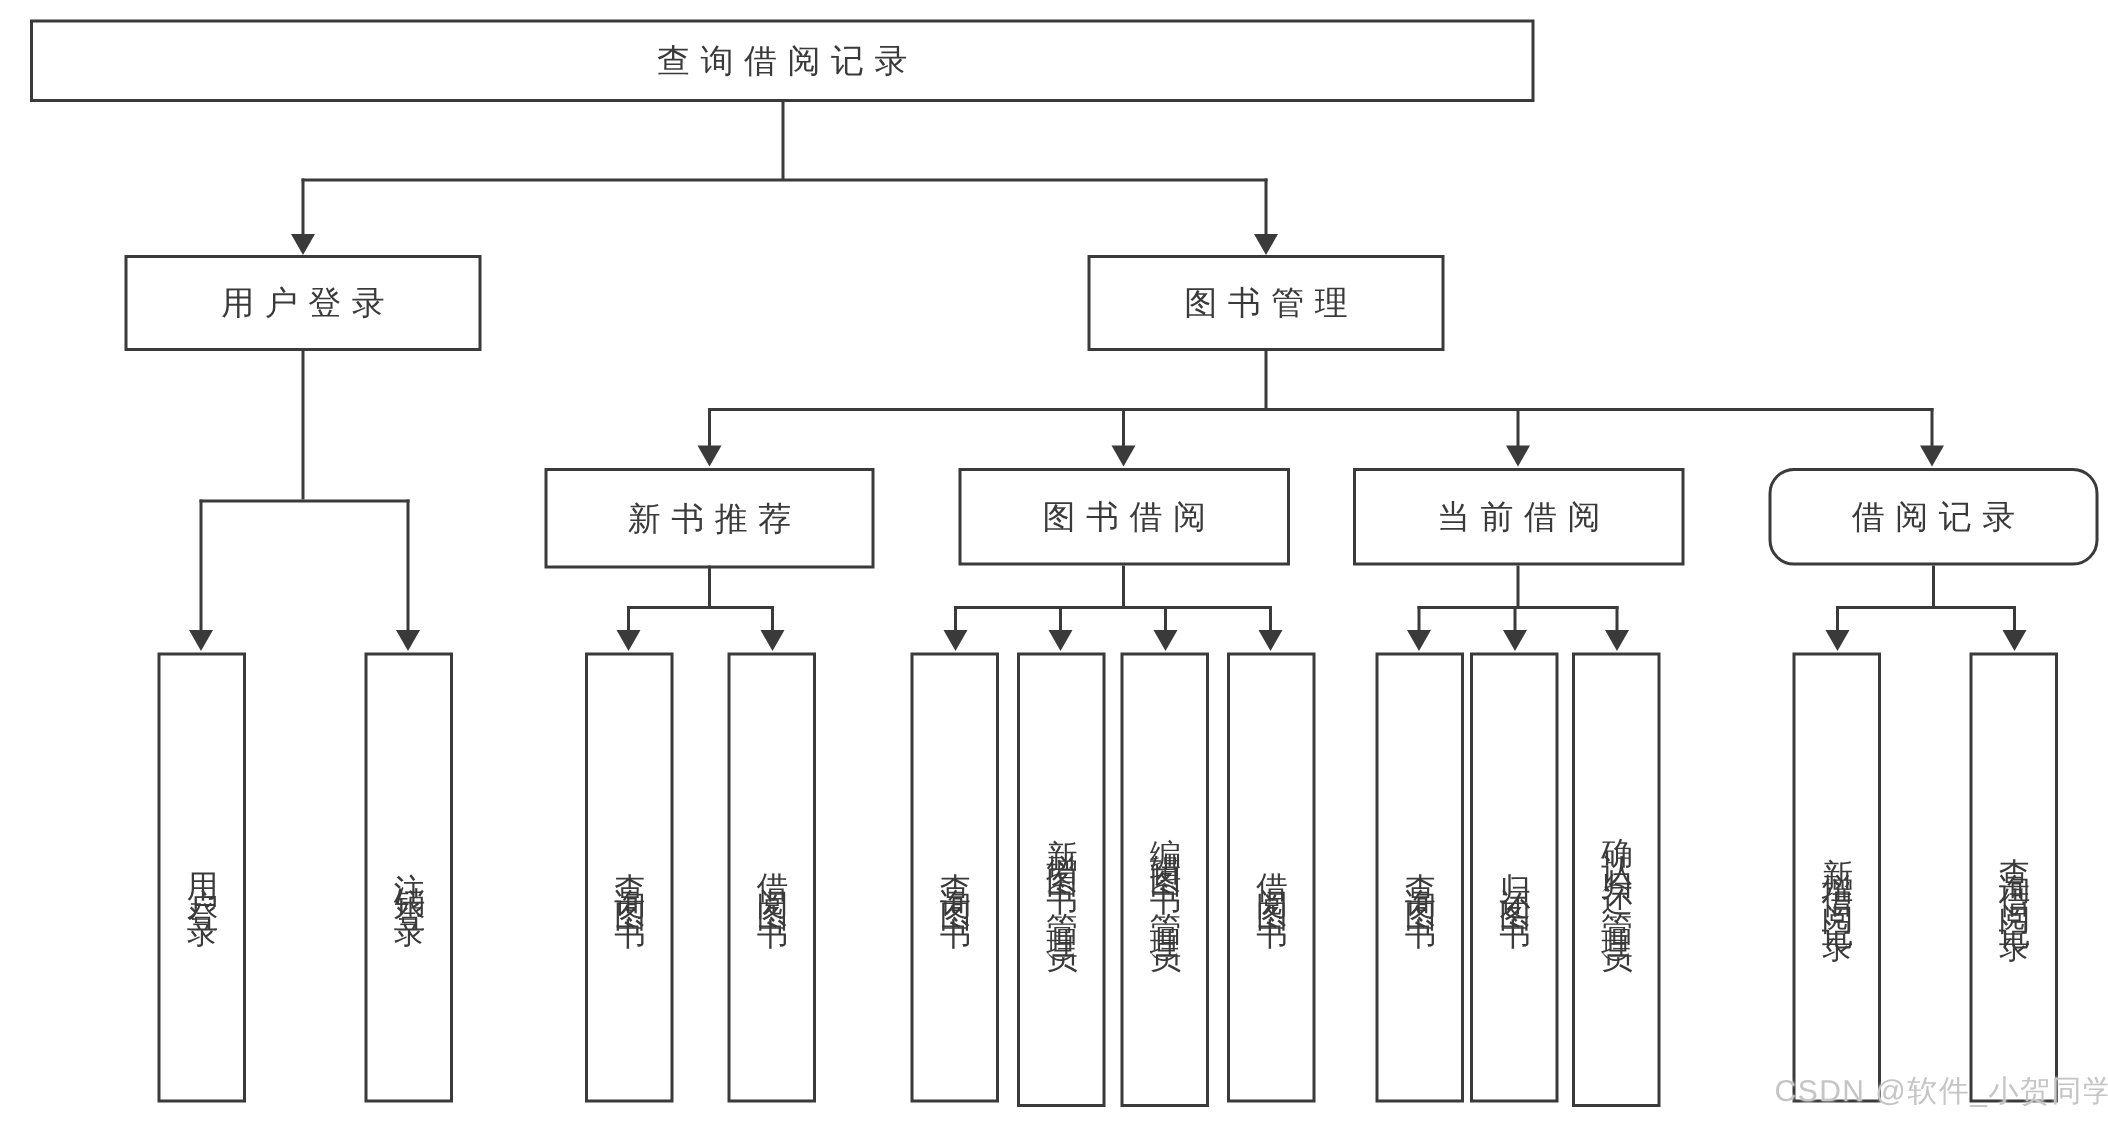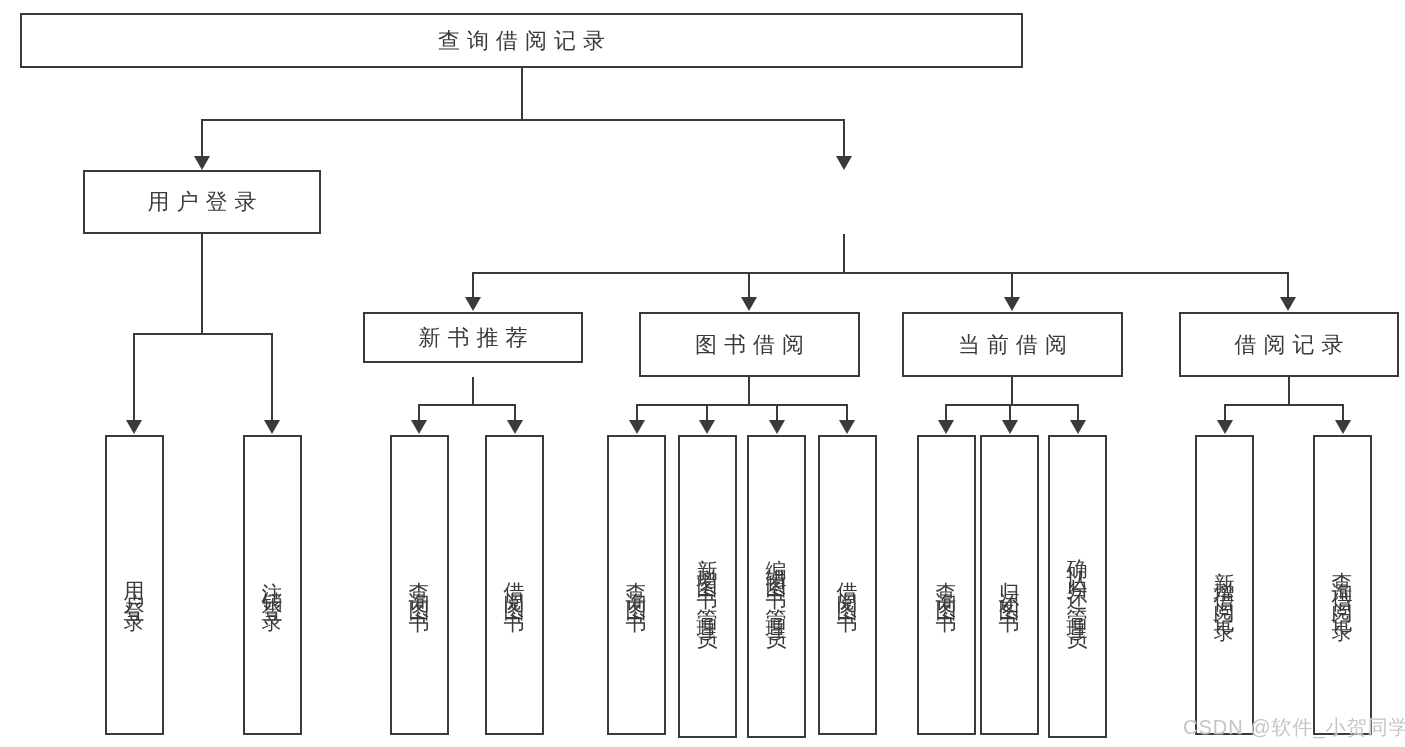--- a/index.html
+++ b/index.html
@@ -68,43 +68,44 @@
   <div class="node" style="left:20px;top:13px;width:1003px;height:55px;">查询借阅记录</div>
 
   <div class="vl" style="left:521px;top:68px;height:52px;"></div>
   <div class="hl" style="left:201px;top:119px;width:644px;"></div>
   <div class="vl" style="left:201px;top:119px;height:39px;"></div>
   <div class="ah" style="left:194px;top:156px;"></div>
   <div class="vl" style="left:843px;top:119px;height:39px;"></div>
   <div class="ah" style="left:836px;top:156px;"></div>
 
   <div class="node" style="left:83px;top:170px;width:238px;height:64px;">用户登录</div>
+  <div class="node" style="left:725px;top:170px;width:238px;height:64px;">图书管理</div>
 
   <div class="vl" style="left:201px;top:234px;height:99px;"></div>
   <div class="hl" style="left:133px;top:333px;width:140px;"></div>
   <div class="vl" style="left:133px;top:333px;height:89px;"></div>
   <div class="ah" style="left:126px;top:420px;"></div>
   <div class="vl" style="left:271px;top:333px;height:89px;"></div>
   <div class="ah" style="left:264px;top:420px;"></div>
 
   <div class="vl" style="left:843px;top:234px;height:40px;"></div>
   <div class="hl" style="left:472px;top:272px;width:817px;"></div>
   <div class="vl" style="left:472px;top:272px;height:27px;"></div>
   <div class="ah" style="left:465px;top:297px;"></div>
   <div class="vl" style="left:748px;top:272px;height:27px;"></div>
   <div class="ah" style="left:741px;top:297px;"></div>
   <div class="vl" style="left:1011px;top:272px;height:27px;"></div>
   <div class="ah" style="left:1004px;top:297px;"></div>
   <div class="vl" style="left:1287px;top:272px;height:27px;"></div>
   <div class="ah" style="left:1280px;top:297px;"></div>
 
-  <div class="node" style="left:363px;top:312px;width:220px;height:51px;">新书推荐</div>
+  <div class="node" style="left:363px;top:312px;width:220px;height:67px;">新书推荐</div>
   <div class="node" style="left:639px;top:312px;width:221px;height:65px;">图书借阅</div>
   <div class="node" style="left:902px;top:312px;width:221px;height:65px;">当前借阅</div>
-  <div class="node" style="left:1179px;top:312px;width:220px;height:65px;">借阅记录</div>
+  <div class="node" style="left:1179px;top:312px;width:220px;height:65px;border-radius:17px;">借阅记录</div>
 
   <div class="vl" style="left:472px;top:377px;height:29px;"></div>
   <div class="hl" style="left:418px;top:404px;width:98px;"></div>
   <div class="vl" style="left:418px;top:404px;height:18px;"></div>
   <div class="ah" style="left:411px;top:420px;"></div>
   <div class="vl" style="left:514px;top:404px;height:18px;"></div>
   <div class="ah" style="left:507px;top:420px;"></div>
 
   <div class="vl" style="left:748px;top:377px;height:29px;"></div>
   <div class="hl" style="left:636px;top:404px;width:212px;"></div>

